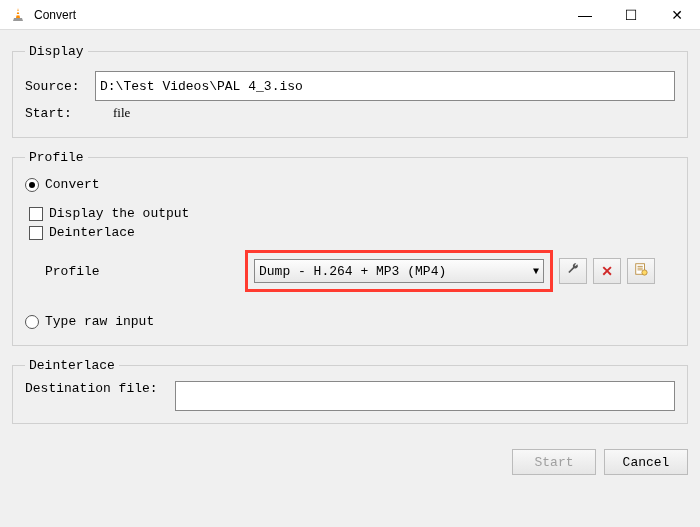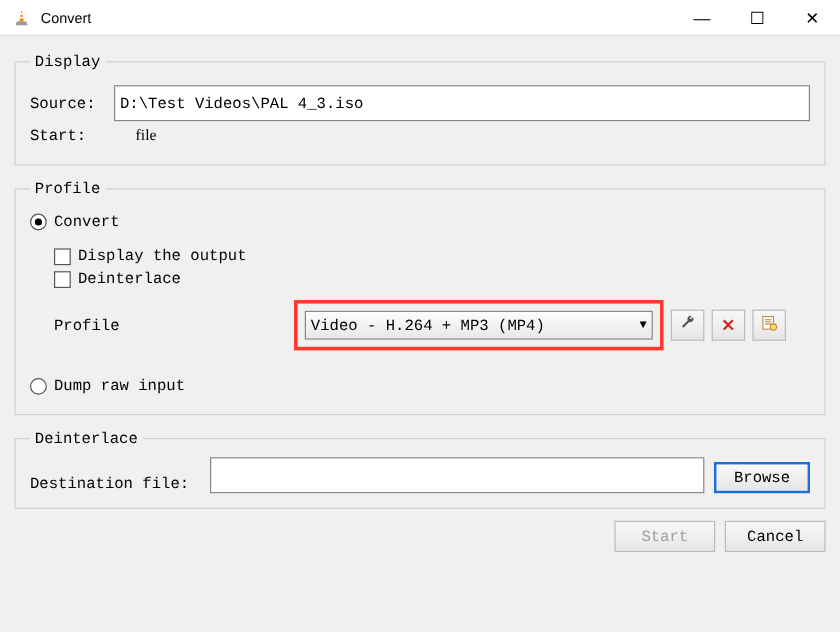--- a/index.html
+++ b/index.html
@@ -105,21 +105,21 @@
   }
   .radio { border-radius: 50%; }
   .radio.checked::after {
     content: "";
     width: 6px;
     height: 6px;
     background: #000;
     border-radius: 50%;
   }
   .indent {
-    margin-left: 20px;
+    margin-left: 4px;
   }
   .profile-row {
     display: flex;
     align-items: center;
     margin: 10px 0 4px 20px;
   }
   .profile-label {
     width: 200px;
   }
   .highlight-box {
@@ -150,38 +150,38 @@
     border: 1px solid #bbb;
     background: linear-gradient(#f8f8f8,#e6e6e6);
     margin-left: 6px;
     display: flex;
     align-items: center;
     justify-content: center;
     font-size: 14px;
   }
   .dest-row {
     display: flex;
-    align-items: flex-end;
+    align-items: flex-start;
   }
   .browse-btn {
     width: 80px;
     height: 26px;
     border: 2px solid #1a6fd6;
     background: linear-gradient(#f8f8f8,#e6e6e6);
     margin-left: 8px;
     display: flex;
     align-items: center;
     justify-content: center;
     font-family: inherit;
     font-size: 13px;
   }
   .bottom-buttons {
     display: flex;
     justify-content: flex-end;
-    margin-top: 4px;
+    margin-top: 19px;
     gap: 8px;
     padding-right: 0;
   }
   .btn {
     width: 84px;
     height: 26px;
     border: 1px solid #bbb;
     background: linear-gradient(#f8f8f8,#e6e6e6);
     display: flex;
     align-items: center;
@@ -250,21 +250,21 @@
 
       <div class="check-row indent">
         <span class="check"></span>
         <span>Deinterlace</span>
       </div>
 
       <div class="profile-row">
         <span class="profile-label">Profile</span>
         <span class="highlight-box">
           <span class="dropdown">
-            <span>Video - H.264 + MP3 (MP4)</span>
+            <span>Dump - H.264 + MP3 (MP4)</span>
             <span class="arrow">▼</span>
           </span>
         </span>
         <span class="tool-btn">
           <span>
             <svg width="14" height="14" viewBox="0 0 16 16">
                 <path d="M13.5 3.5a3 3 0 0 1-4 3.7L4 12.7l-1.4-1.4 5.5-5.5A3 3 0 0 1 11.8 1.6l-2 2 1.1 1.1 2-2c.3.5.6 1.1.6 1.8z" fill="#555"></path>
               </svg>
           </span>
         </span>
@@ -281,32 +281,29 @@
               <circle cx="12" cy="12" r="3" fill="#ffd966" stroke="#b88a3a"></circle>
             </svg>
           </span>
         </span>
       </div>
 
       <div style="height:14px"></div>
 
       <div class="radio-row">
         <span class="radio"></span>
-        <span>Dump raw input</span>
+        <span>Type raw input</span>
       </div>
     </fieldset>
 
     <fieldset>
       <legend>Deinterlace</legend>
       <div class="dest-row">
         <span class="label-wide">Destination file:</span>
         <input class="text-input" type="text" value="" style="">
-        <span class="browse-btn">
-          <span>Browse</span>
-        </span>
       </div>
     </fieldset>
 
     <div class="bottom-buttons">
       <span class="btn disabled underline-first">Start</span>
       <span class="btn underline-first">Cancel</span>
     </div>
 
   </div>
 </div>

